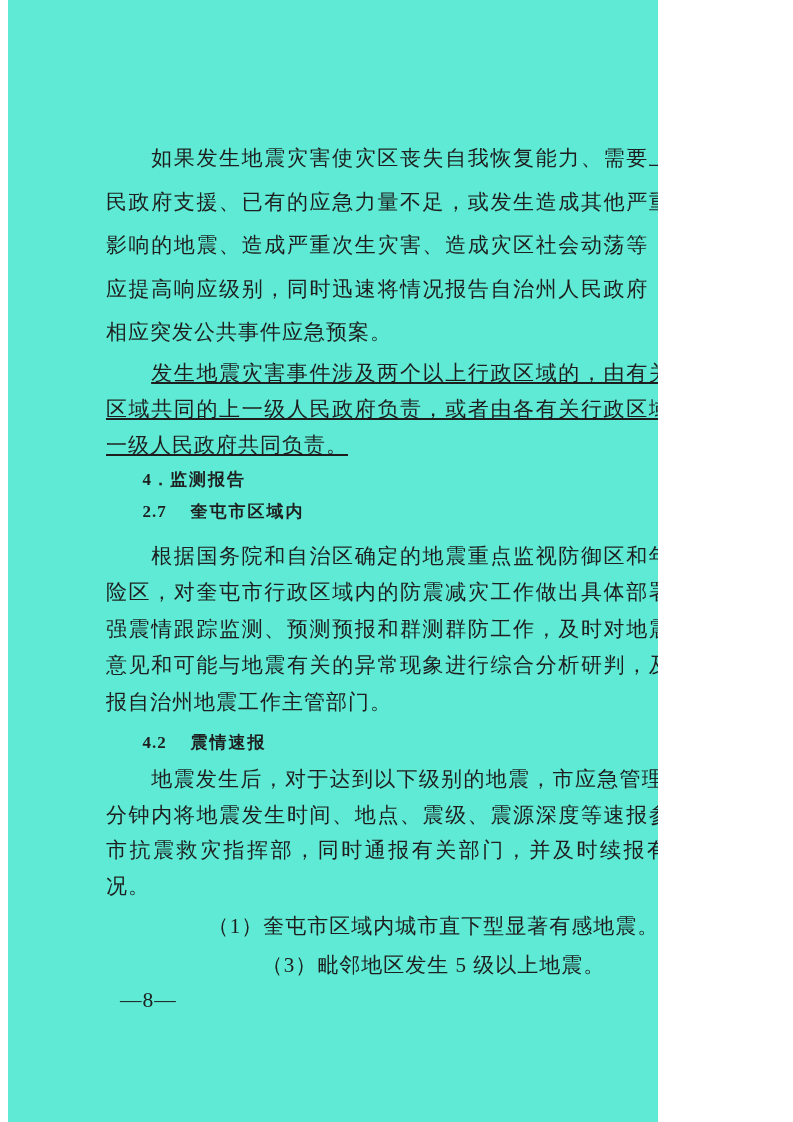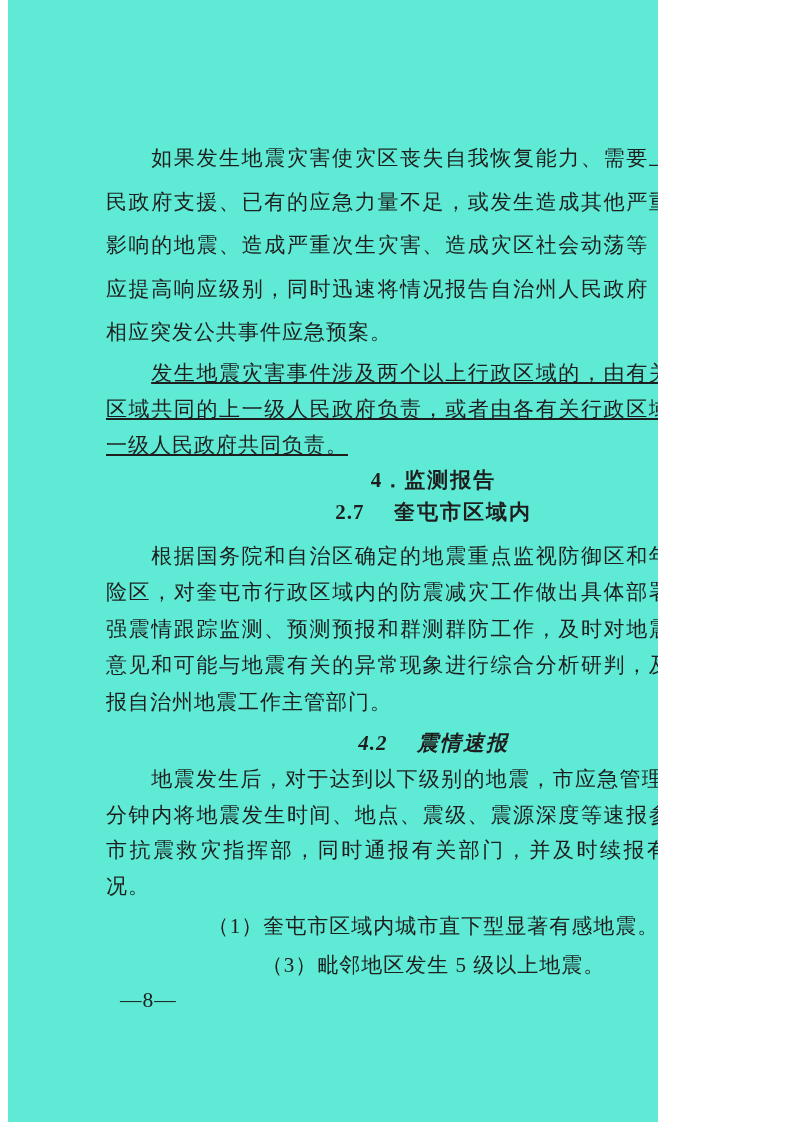--- a/index.html
+++ b/index.html
@@ -30,28 +30,28 @@
     text-align: justify;
     text-indent: 2.15em;
   }
   .p1 { margin-top: 137px; line-height: 43.5px; }
   .p2 { margin-top: 0;     line-height: 36px; text-decoration: underline;   }
   .p3 { margin-top: 11px;  line-height: 36.5px; }
   .p4 { margin-top: 4px;   line-height: 35.5px; }
   .heading {
     margin: 0;
     text-indent: 2.15em;
-    font-size: 21px;
+    font-size: 17px;
     font-weight: 700;
     line-height: 30px;
-    text-align: center;
+    text-align: left;
   }
   .h4  { margin-top: 2px; }
   .h41 { margin-top: 2px; }
-  .h42 { margin-top: 8px; font-style: italic; }
+  .h42 { margin-top: 8px; }
   .h-num {
     font-family: "Liberation Serif", serif;
     font-weight: 700;
   }
   .h-num.gap { margin-right: 1.4em; }
   .h-title {
     font-family: "Liberation Sans", sans-serif;
     font-weight: 700;
     letter-spacing: 2px;
   }

